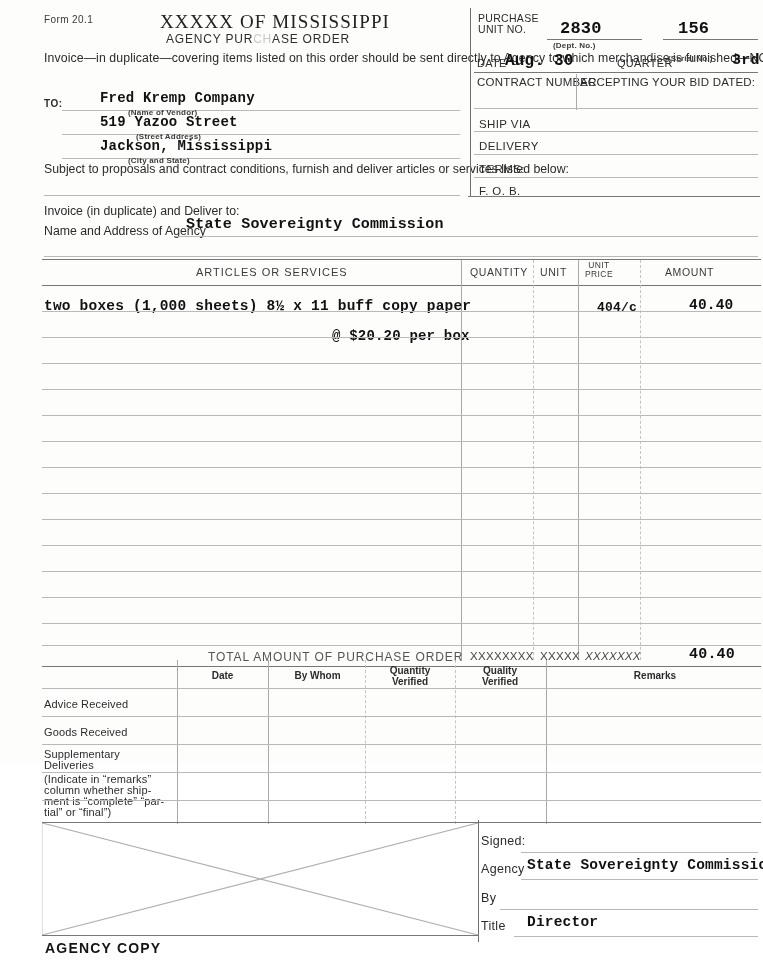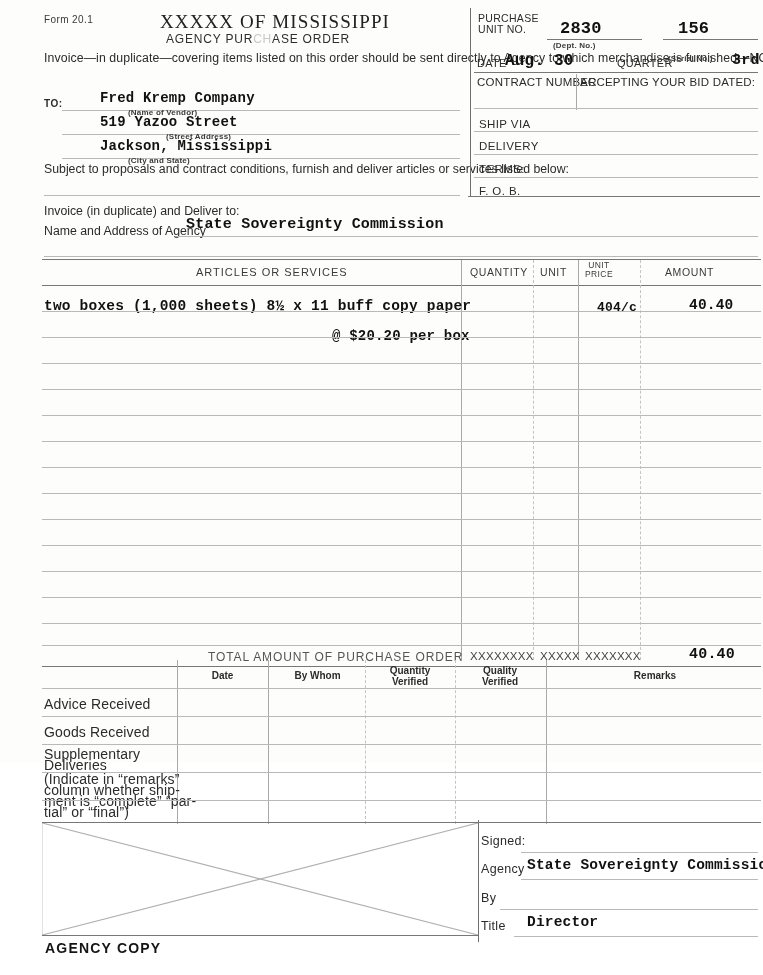--- a/index.html
+++ b/index.html
@@ -70,26 +70,26 @@
 
   #item-desc{left:44px;top:298px;font-size:14.5px;}
   #item-unitprice{left:597px;top:300px;font-size:13px;}
   #item-amount{left:689px;top:297px;font-size:14.5px;}
   #item-desc2{left:332px;top:328px;font-size:14px;}
 
   
   #total-label{left:208px;top:650px;font-size:12px;letter-spacing:.9px;color:#555;}
   #tot-x1{left:470px;top:650px;font-size:11.5px;color:#444;letter-spacing:.3px;}
   #tot-x2{left:540px;top:650px;font-size:11.5px;color:#444;letter-spacing:.3px;}
-  #tot-x3{left:585px;top:650px;font-size:11.5px;color:#444;letter-spacing:.3px;}
+  #tot-x3{left:585px;top:650px;font-size:11.5px;color:#444;letter-spacing:.3px;font-style:italic;}
   #total-amount{left:689px;top:646px;font-size:15px;}
 
   
   .vh{position:absolute;font-size:10px;font-weight:bold;color:#2b2b2b;text-align:center;line-height:11px;}
-  .vlab{position:absolute;font-size:14px;color:#2b2b2b;line-height:11px;letter-spacing:.15px;}
+  .vlab{position:absolute;font-size:11px;color:#2b2b2b;line-height:11px;letter-spacing:.15px;}
 
   
   #sig-signed{left:481px;top:834px;font-size:12.5px;letter-spacing:.3px;}
   #sig-agency-label{left:481px;top:862px;font-size:12.5px;letter-spacing:.3px;}
   #sig-agency-val{left:527px;top:857px;font-size:14.5px;overflow:hidden;width:236px;}
   #sig-by{left:481px;top:891px;font-size:12.5px;letter-spacing:.3px;}
   #sig-title-label{left:481px;top:919px;font-size:12.5px;letter-spacing:.3px;}
   #sig-title-val{left:527px;top:914px;font-size:14.5px;}
 
   #agency-copy{left:45px;top:940px;font-size:14px;font-weight:bold;letter-spacing:1.2px;color:#151515;}
@@ -108,21 +108,21 @@
 
   <div class="lbl" id="invoice-note">Invoice—in duplicate—covering items listed on this order should be sent directly to Agency to which merchandise is furnished—NOT to State Auditor.</div>
 
   <div class="lbl" id="to-label">TO:</div>
   <div class="type" id="vendor-name">Fred Kremp Company</div>
   <div class="hl" style="left:62px;top:110px;width:398px;"></div>
   <div class="cap" style="left:128px;top:108px;">(Name of Vendor)</div>
 
   <div class="type" id="vendor-street">519 Yazoo Street</div>
   <div class="hl" style="left:62px;top:134px;width:398px;"></div>
-  <div class="cap" style="left:142px;top:132px;padding-left:24px;">(Street Address)</div>
+  <div class="cap" style="left:112px;top:132px;padding-left:24px;">(Street Address)</div>
 
   <div class="type" id="vendor-city">Jackson, Mississippi</div>
   <div class="hl" style="left:62px;top:158px;width:398px;"></div>
   <div class="cap" style="left:128px;top:156px;">(City and State)</div>
 
   <div class="lbl" id="subject-note">Subject to proposals and contract conditions, furnish and deliver articles or services listed below:</div>
 
   <div class="vl dk" style="left:470px;top:8px;height:188px;"></div>
 
   <div class="lbl" id="po-no-label">

